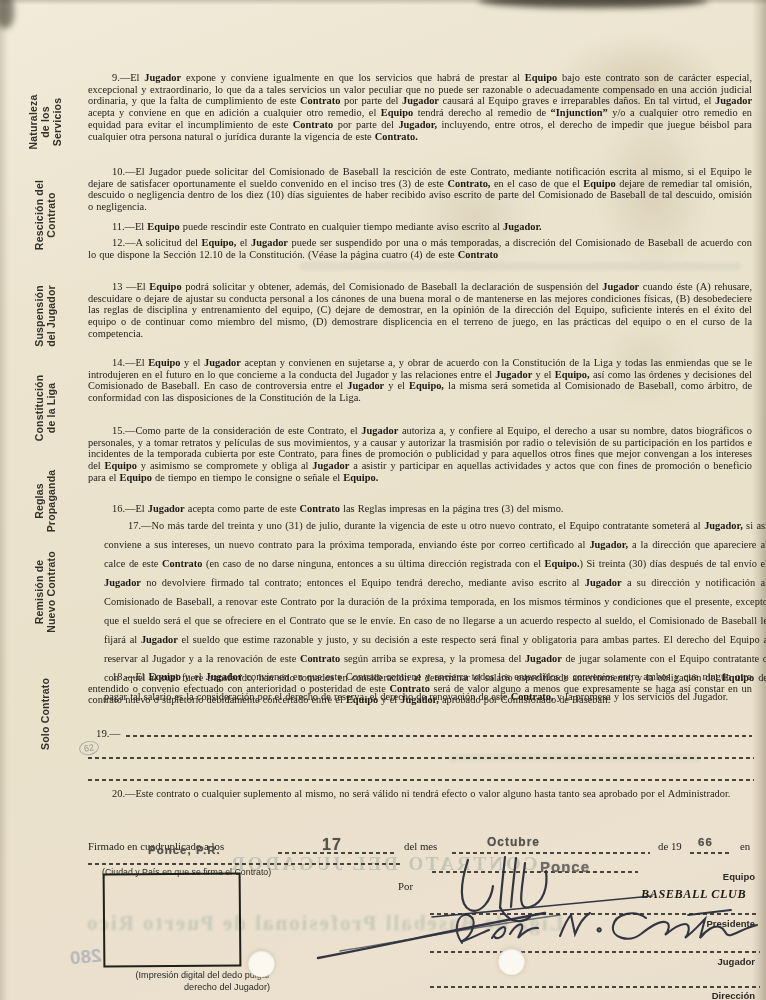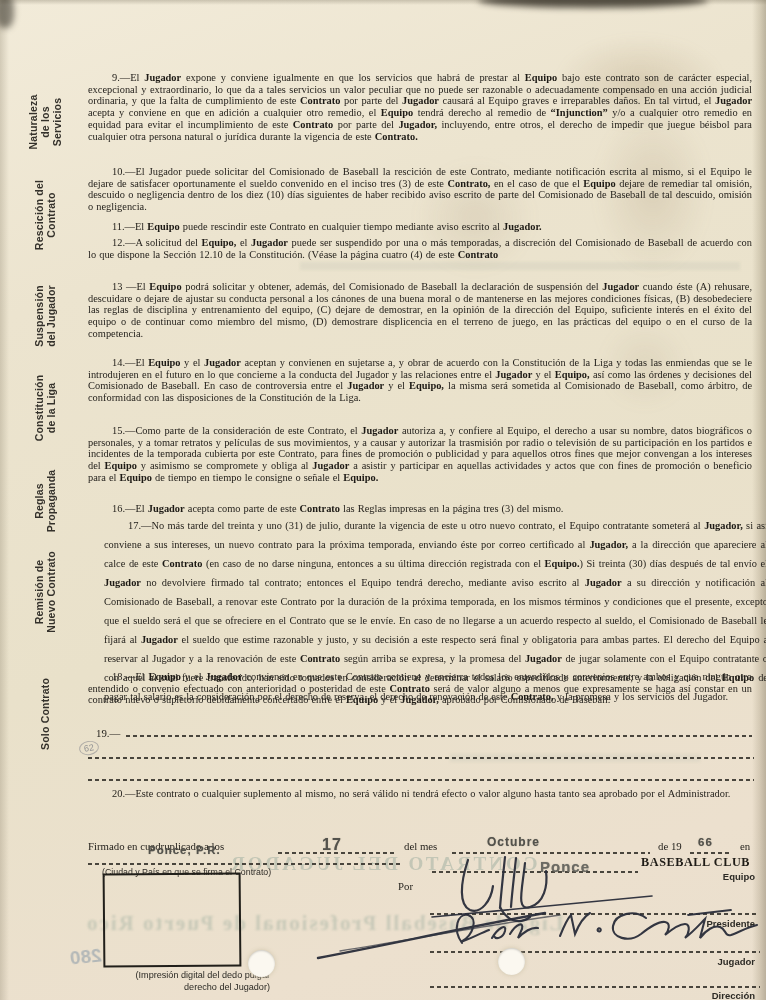--- a/index.html
+++ b/index.html
@@ -135,21 +135,21 @@
   <div class="dashline" style="left:690px;top:852px;width:42px;"></div>
   <span class="stamp" style="left:698px;top:836px;font-size:11.5px;">66</span>
   <span class="sig-text" style="left:740px;top:840px;">en</span>
 
   <span class="stamp" style="left:148px;top:844px;font-size:11.5px;">Ponce, P.R.</span>
   <div class="dashline" style="left:88px;top:863px;width:312px;"></div>
   <span class="caption" style="left:102px;top:867px;text-align:right;">(Ciudad y País en que se firma el Contrato)</span>
 
   <div class="dashline" style="left:432px;top:871px;width:206px;"></div>
   <span class="stamp" style="left:540px;top:858px;font-size:15px;color:#6b6a63;">Ponce</span>
-  <span class="club" style="left:641px;top:855px;">BASEBALL CLUB</span>
+  <span class="club" style="left:641px;top:887px;font-style:italic;">BASEBALL CLUB</span>
   <div class="role-label" style="left:600px;top:871px;">Equipo</div>
 
   <span class="sig-text" style="left:398px;top:880px;">Por</span>
   <div class="dashline" style="left:430px;top:913px;width:326px;"></div>
   <div class="role-label" style="left:600px;top:918px;">Presidente</div>
 
   <div class="dashline" style="left:430px;top:951px;width:330px;"></div>
   <div class="role-label" style="left:600px;top:956px;">Jugador</div>
 
   <div class="dashline" style="left:430px;top:986px;width:330px;"></div>

